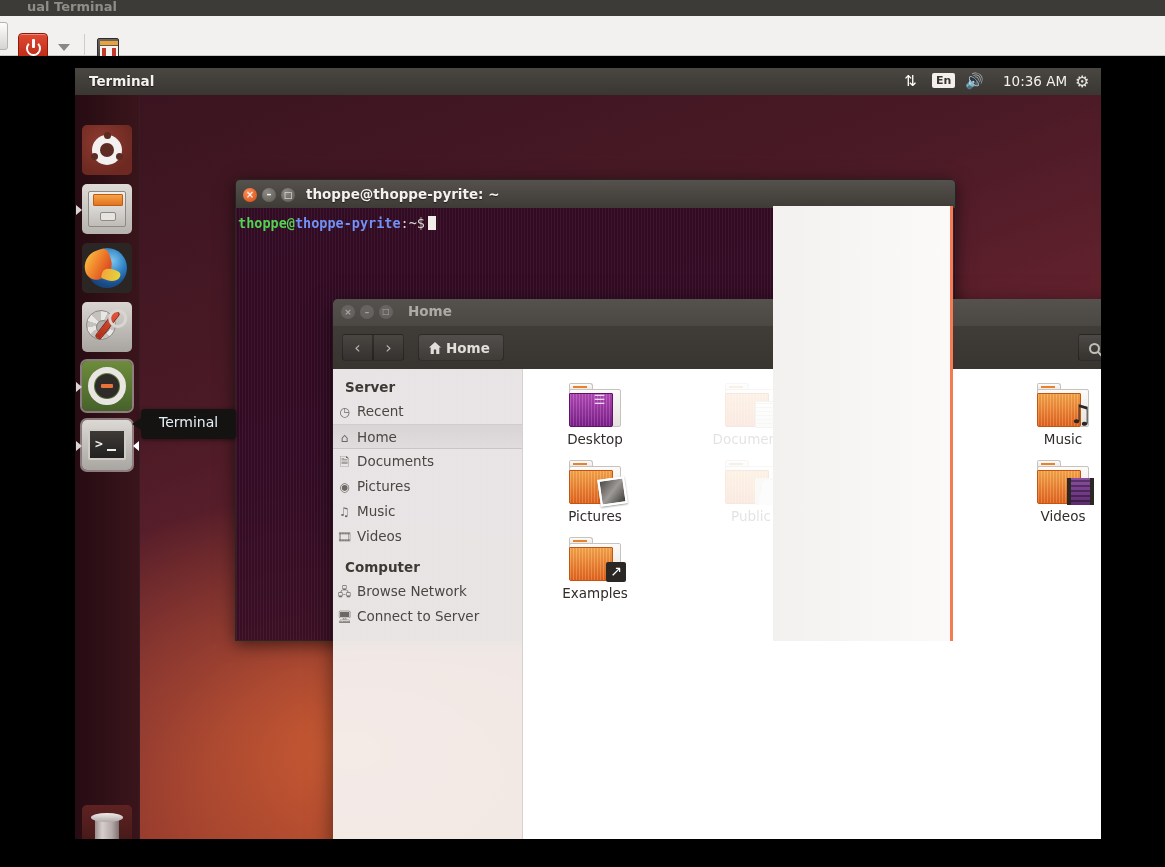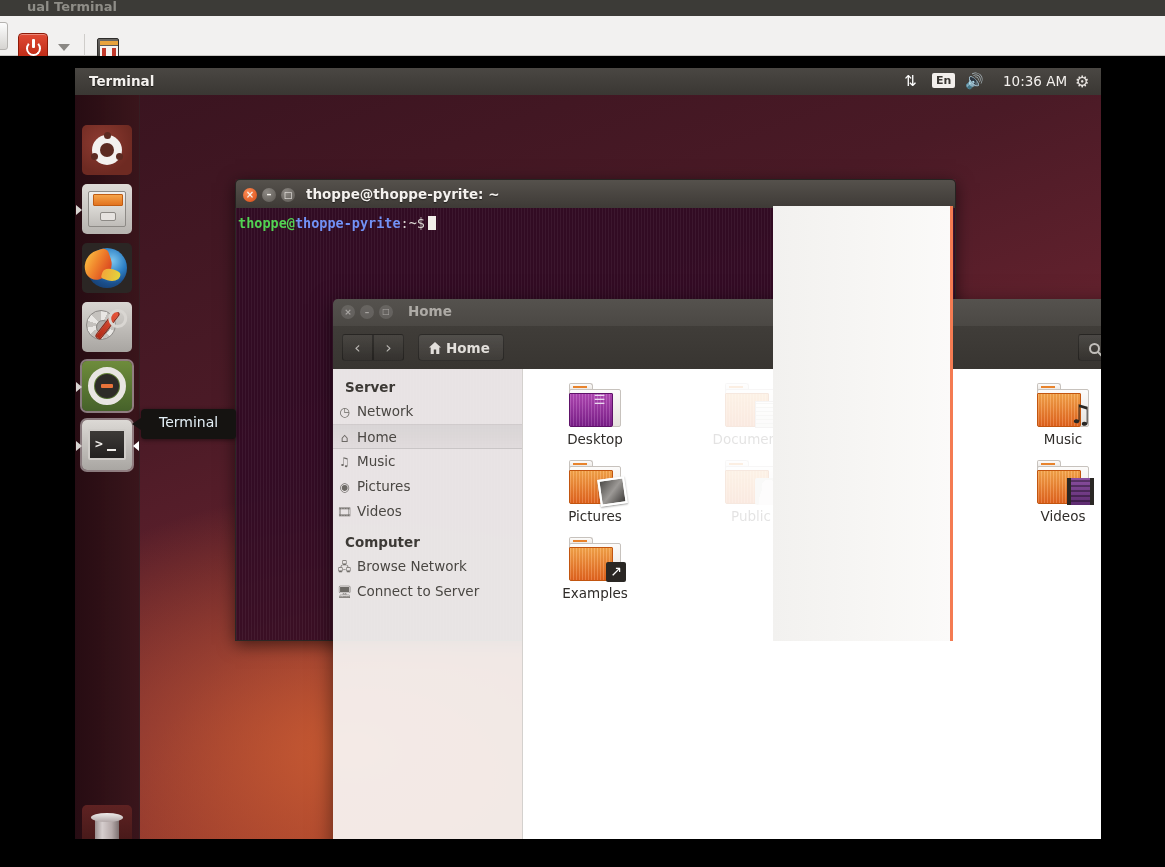--- a/index.html
+++ b/index.html
@@ -599,24 +599,25 @@
     <div id="nau-toolbar">
       <div class="nav-btn" id="nav-back">‹</div>
       <div class="nav-btn" id="nav-fwd">›</div>
       <div id="path-chip"><span class="home-glyph"></span><span>Home</span></div>
       <div class="tb-icon-btn" id="btn-search"><span class="search-glyph"></span></div>
 
     </div>
 
     <div id="nau-sidebar">
         <div class="side-head">Server</div>
-        <div class="side-item"><span class="side-ico">◷</span><span>Network</span></div>
+        <div class="side-item"><span class="side-ico">◷</span><span>Recent</span></div>
         <div class="side-item selected"><span class="side-ico">⌂</span><span>Home</span></div>
+        <div class="side-item"><span class="side-ico">🗎</span><span>Documents</span></div>
+        <div class="side-item"><span class="side-ico">◉</span><span>Pictures</span></div>
         <div class="side-item"><span class="side-ico">♫</span><span>Music</span></div>
-        <div class="side-item"><span class="side-ico">◉</span><span>Pictures</span></div>
         <div class="side-item"><span class="side-ico">🎞</span><span>Videos</span></div>
         <div class="side-head">Computer</div>
         <div class="side-item"><span class="side-ico">🖧</span><span>Browse Network</span></div>
         <div class="side-item"><span class="side-ico">🖥</span><span>Connect to Server</span></div>
       </div>
     <div id="nau-content">
         <div class="file-item" style="left: 16px; top: 14px;">
           <div class="folder desktop-folder">
             <div class="folder-tab">
               <div class="stripe"></div>

